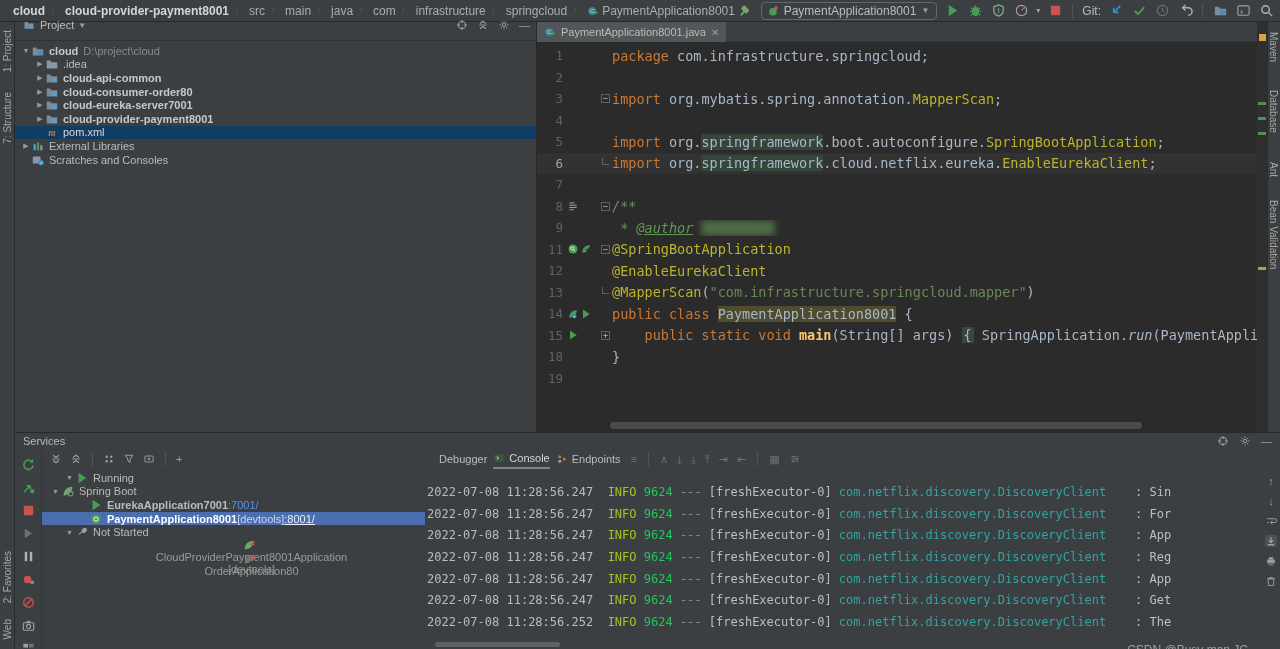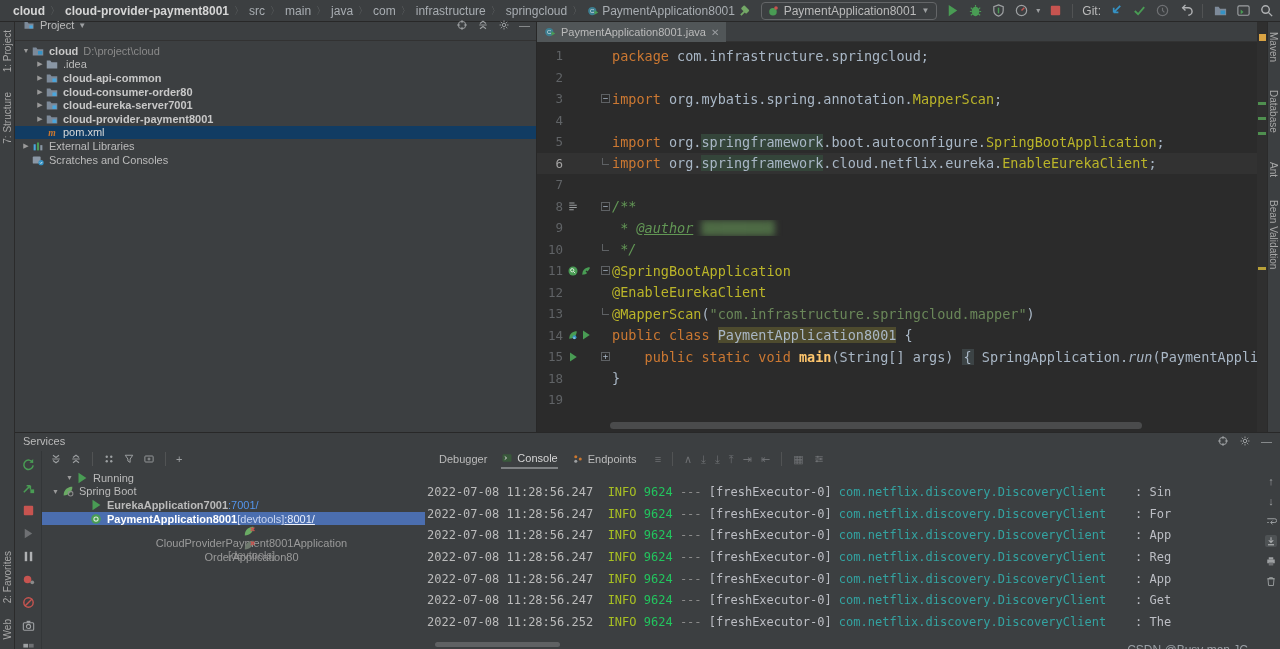--- a/index.html
+++ b/index.html
@@ -99,21 +99,21 @@
   .srow.sel { background:#4b6eaf; color:#ffffff; }
   .srow .b { font-weight:bold; }
   .srow .dim { color:#8c8c8c; }
   .srow.dimrow { color:#9a9a9a;flex-direction:column; }
   .srow .link { color:#5394ec; }
   .srow .link-sel { color:#e8eefc; text-decoration:underline; }
   .srow .dim-sel { color:#c9d6f2; }
 
   
   #consoleTabs { position:absolute; left:385px; top:0; right:20px; height:20px; display:flex;
-    align-items:center; gap:14px; font-size:11px; color:#bbbbbb; padding-left:12px; }
+    align-items:center; gap:6px; font-size:11px; color:#bbbbbb; padding-left:12px; }
   .ctab { display:flex; align-items:center; gap:4px; height:20px; }
   .ctab.active { border-bottom:2px solid #7e8183; color:#d5d5d5; }
   .cticons { display:flex; gap:9px; color:#6e7073; font-size:11px; align-items:center; margin-left:4px; }
   #consoleOut { position:absolute; left:385px; top:24px; right:18px; bottom:0;
     font-family:"DejaVu Sans Mono", monospace; font-size:12px; overflow:hidden;margin-top:8px; }
   .lrow { height:21.7px; display:flex; align-items:center; white-space:pre; }
   .lt { color:#bbbbbb; } .linfo { color:#a8c023; } .lpid { color:#22c55e; }
   .lsep { color:#8a8a8a; } .lthr { color:#bcbec4; } .llog { color:#33a3a1; } .lmsg { color:#bcbec4; }
   #consoleRight { position:absolute; right:0; top:22px; width:18px; bottom:0; display:flex;
     flex-direction:column; align-items:center; gap:8px; padding-top:4px; color:#9da0a2; }
@@ -407,21 +407,20 @@
         <div class="cl"><span class="g-num">2</span><span class="g-ico"></span><span class="g-fold"></span><span class="codetext"></span></div>
         <div class="cl"><span class="g-num">3</span><span class="g-ico"></span><span class="g-fold"><span class="foldbox">−</span></span><span class="codetext"><span class="k">import</span><span class="d"> org.mybatis.spring.annotation.</span><span class="a">MapperScan</span><span class="d">;</span></span></div>
         <div class="cl"><span class="g-num">4</span><span class="g-ico"></span><span class="g-fold"></span></div>
         <div class="cl"><span class="g-num">5</span><span class="g-ico"></span><span class="g-fold"></span><span class="codetext"><span class="k">import</span><span class="d"> org.</span><span class="occ">springframework</span><span class="d">.boot.autoconfigure.</span><span class="a">SpringBootApplication</span><span class="d">;</span></span></div>
         <div class="cl cur"><span class="g-num">6</span><span class="g-ico"></span><span class="g-fold"><span class="foldend"></span></span><span class="codetext"><span class="k">import</span><span class="d"> org.</span><span class="occ">springframework</span><span class="d">.cloud.netflix.eureka.</span><span class="a">EnableEurekaClient</span><span class="d">;</span></span></div>
         <div class="cl"><span class="g-num">7</span><span class="g-ico"></span><span class="g-fold"></span><span class="codetext"></span></div>
         <div class="cl"><span class="g-num">8</span><span class="g-ico"><span class="ic ic12"><svg viewBox="0 0 16 16" xmlns="http://www.w3.org/2000/svg">
                 <path d="M3 4h7M3 7h10M3 10h10M3 13h6" stroke="#9da0a2" stroke-width="1.3"></path>
               </svg></span></span><span class="g-fold"><span class="foldbox">−</span></span><span class="codetext"><span class="c">/**</span></span></div>
         <div class="cl"><span class="g-num">9</span><span class="g-ico"></span><span class="g-fold"></span><span class="codetext"><span class="c"> * </span><span class="cu">@author</span><span class="c"> </span><span class="blur">█████████</span></span></div>
-        <div class="cl"><span class="g-num">10</span><span class="g-ico"></span><span class="g-fold"><span class="foldend"></span></span><span class="codetext"><span class="c"> */</span></span></div>
         <div class="cl"><span class="g-num">11</span><span class="g-ico"><span class="ic ic12"><svg viewBox="0 0 16 16" xmlns="http://www.w3.org/2000/svg">
                 <circle cx="8" cy="8" r="6" fill="#499c54"></circle>
                 <circle cx="7" cy="7" r="2.2" fill="none" stroke="#e8f2e8" stroke-width="1.2"></circle>
                 <path d="M8.7 8.7l2.2 2.2" stroke="#e8f2e8" stroke-width="1.2"></path>
               </svg></span><span class="ic ic12"><svg viewBox="0 0 16 16" xmlns="http://www.w3.org/2000/svg">
                 <path d="M3 13C3 6 8 3 13 3c0 6-4 10-10 10z" fill="#499c54"></path>
                 <path d="M8 8l2 2 3.5-4" stroke="#2b2b2b" stroke-width="1.6" fill="none"></path>
               </svg></span></span><span class="g-fold"><span class="foldbox">−</span></span><span class="codetext"><span class="a">@SpringBootApplication</span></span></div>
         <div class="cl"><span class="g-num">12</span><span class="g-ico"></span><span class="g-fold"></span><span class="codetext"><span class="a">@EnableEurekaClient</span></span></div>
         <div class="cl"><span class="g-num">13</span><span class="g-ico"></span><span class="g-fold"><span class="foldend"></span></span><span class="codetext"><span class="a">@MapperScan</span><span class="d">(</span><span class="s">"com.infrastructure.</span><span class="su">springcloud</span><span class="s">.mapper"</span><span class="d">)</span></span></div>
@@ -597,20 +596,29 @@
             <span class="ticon">
               <svg viewBox="0 0 16 16" xmlns="http://www.w3.org/2000/svg">
                 <circle cx="8" cy="8" r="5.5" fill="#499c54"></circle>
                 <circle cx="8" cy="8" r="2.4" fill="none" stroke="#d8ecd8" stroke-width="1.2"></circle>
               </svg>
             </span>
             <span class="b">PaymentApplication8001</span>
             <span class="dim-sel"> [devtools] </span>
             <span class="link-sel">:8001/</span>
           </div>
+          <div class="srow" style="padding-left: 22px;">
+            <span class="arrow">▼</span>
+            <span class="ticon">
+              <svg viewBox="0 0 16 16" xmlns="http://www.w3.org/2000/svg">
+                <path d="M13 4a3.5 3.5 0 0 1-4.6 4.4L5 11.8 4.2 11l3.4-3.4A3.5 3.5 0 0 1 12 3z" fill="#9da0a2" transform="rotate(10 8 8)"></path>
+              </svg>
+            </span>
+            <span class="">Not Started</span>
+          </div>
           <div class="srow dimrow" style="padding-left: 36px;">
             <span class="arrow"></span>
             <span class="ticon">
               <svg viewBox="0 0 16 16" xmlns="http://www.w3.org/2000/svg">
                 <path d="M2 13C2 6 7 3 12 3c0 6-4 10-10 10z" fill="#6aaa64"></path>
                 <path d="M9 4l4 4M13 4L9 8" stroke="#c75450" stroke-width="1.6"></path>
               </svg>
             </span>
             <span class="">CloudProviderPayment8001Application</span>
             <span class="dim"> [devtools]</span>

